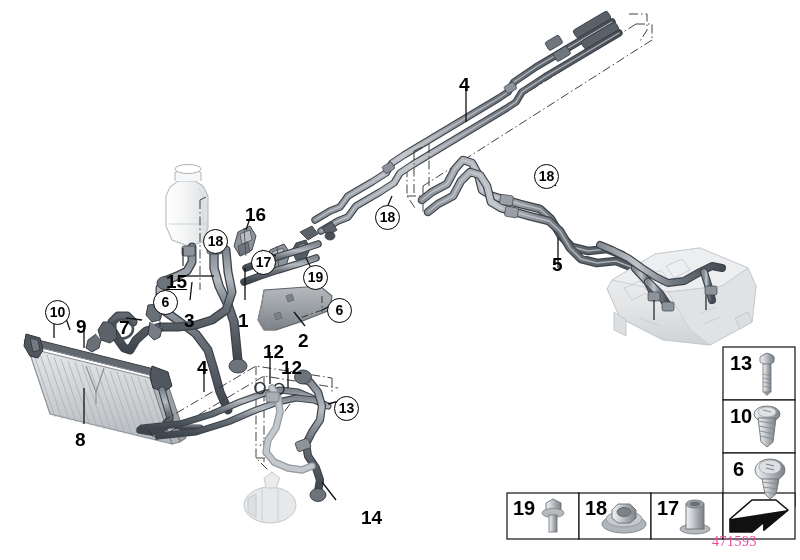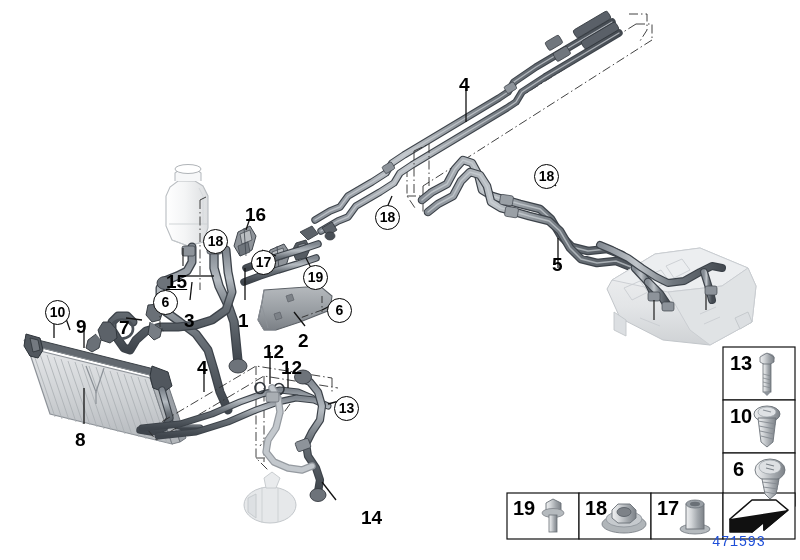--- a/index.html
+++ b/index.html
@@ -56,23 +56,23 @@
     font-family: "Liberation Sans", sans-serif;
     font-weight: bold;
     font-size: 20px;
     color: #000000;
     user-select: none;
   }
   #docid {
     position: absolute;
     left: 712px;
     top: 534px;
-    font-family: Liberation Mono, monospace;
+    font-family: Liberation Serif, serif;
     font-size: 14px;
-    color: #1d4ed8;
+    color: #ec4899;
     letter-spacing: 0.5px;
     user-select: none;
   }
 </style>
 </head>
 <body>
 
 <div id="stage">
 
   <svg id="canvas" viewBox="0 0 800 560">

